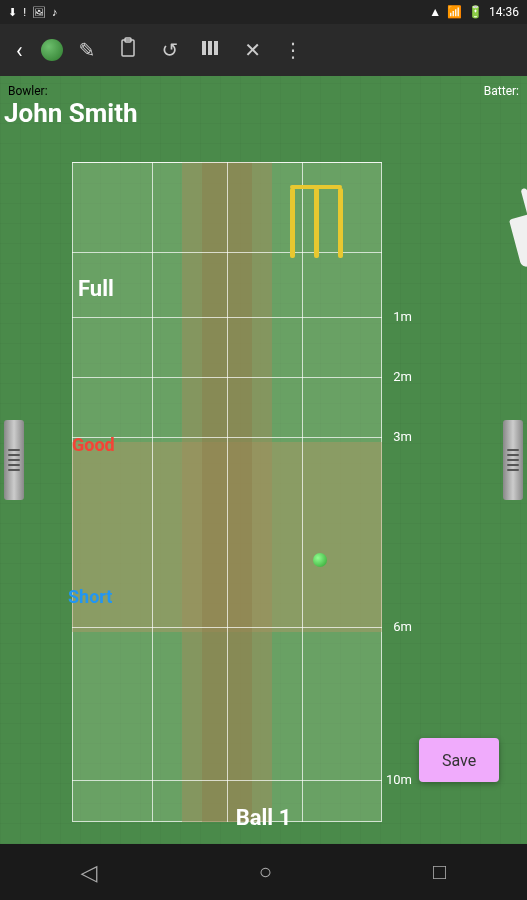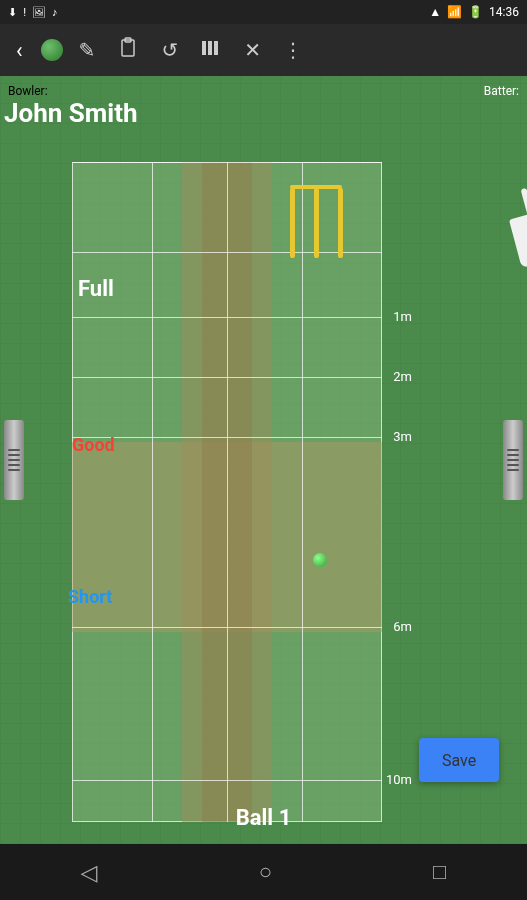--- a/index.html
+++ b/index.html
@@ -331,21 +331,21 @@
     #left-handle { left: 4px; }
     #right-handle { right: 4px; }
 
     
     #save-button {
       position: absolute;
       right: 28px;
       bottom: 62px;
       width: 80px;
       height: 44px;
-      background: #3b82f6;
+      background: #f0abfc;
       border-radius: 4px;
       display: flex;
       align-items: center;
       justify-content: center;
       cursor: pointer;
       box-shadow: 0 2px 6px rgba(0,0,0,0.3);
     }
     #save-button span {
       font-size: 16px;
       color: #333;

